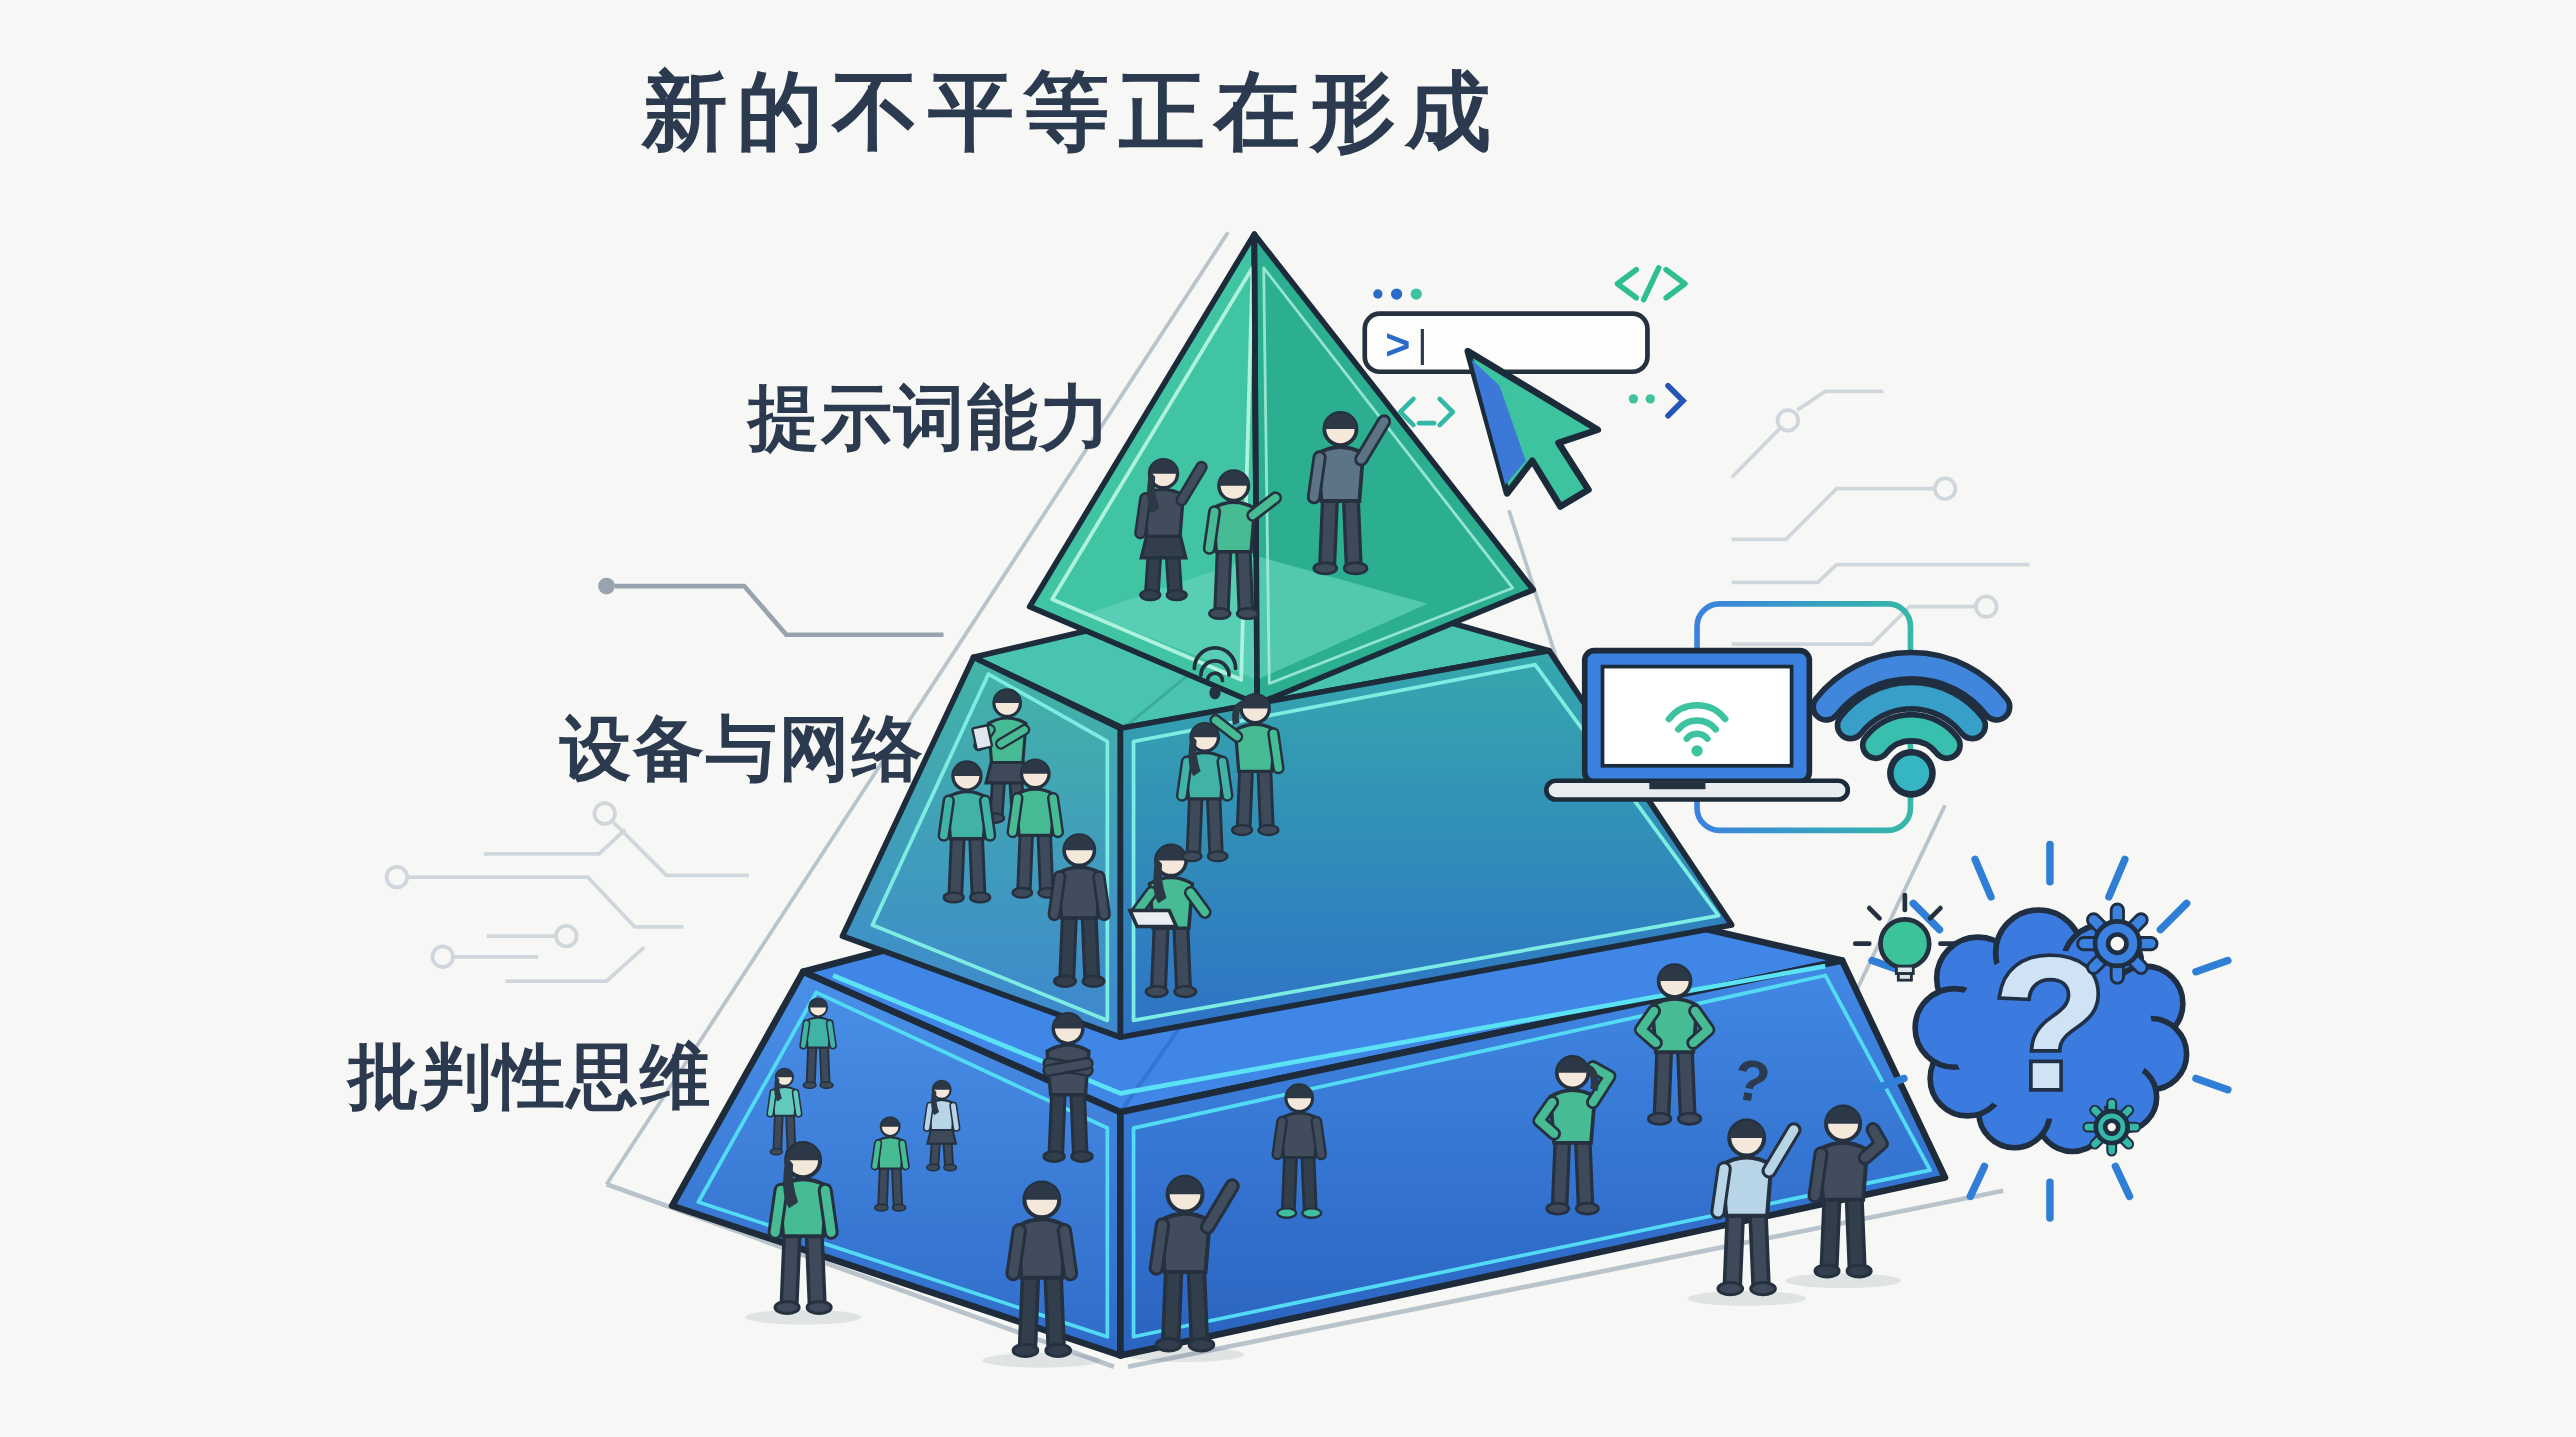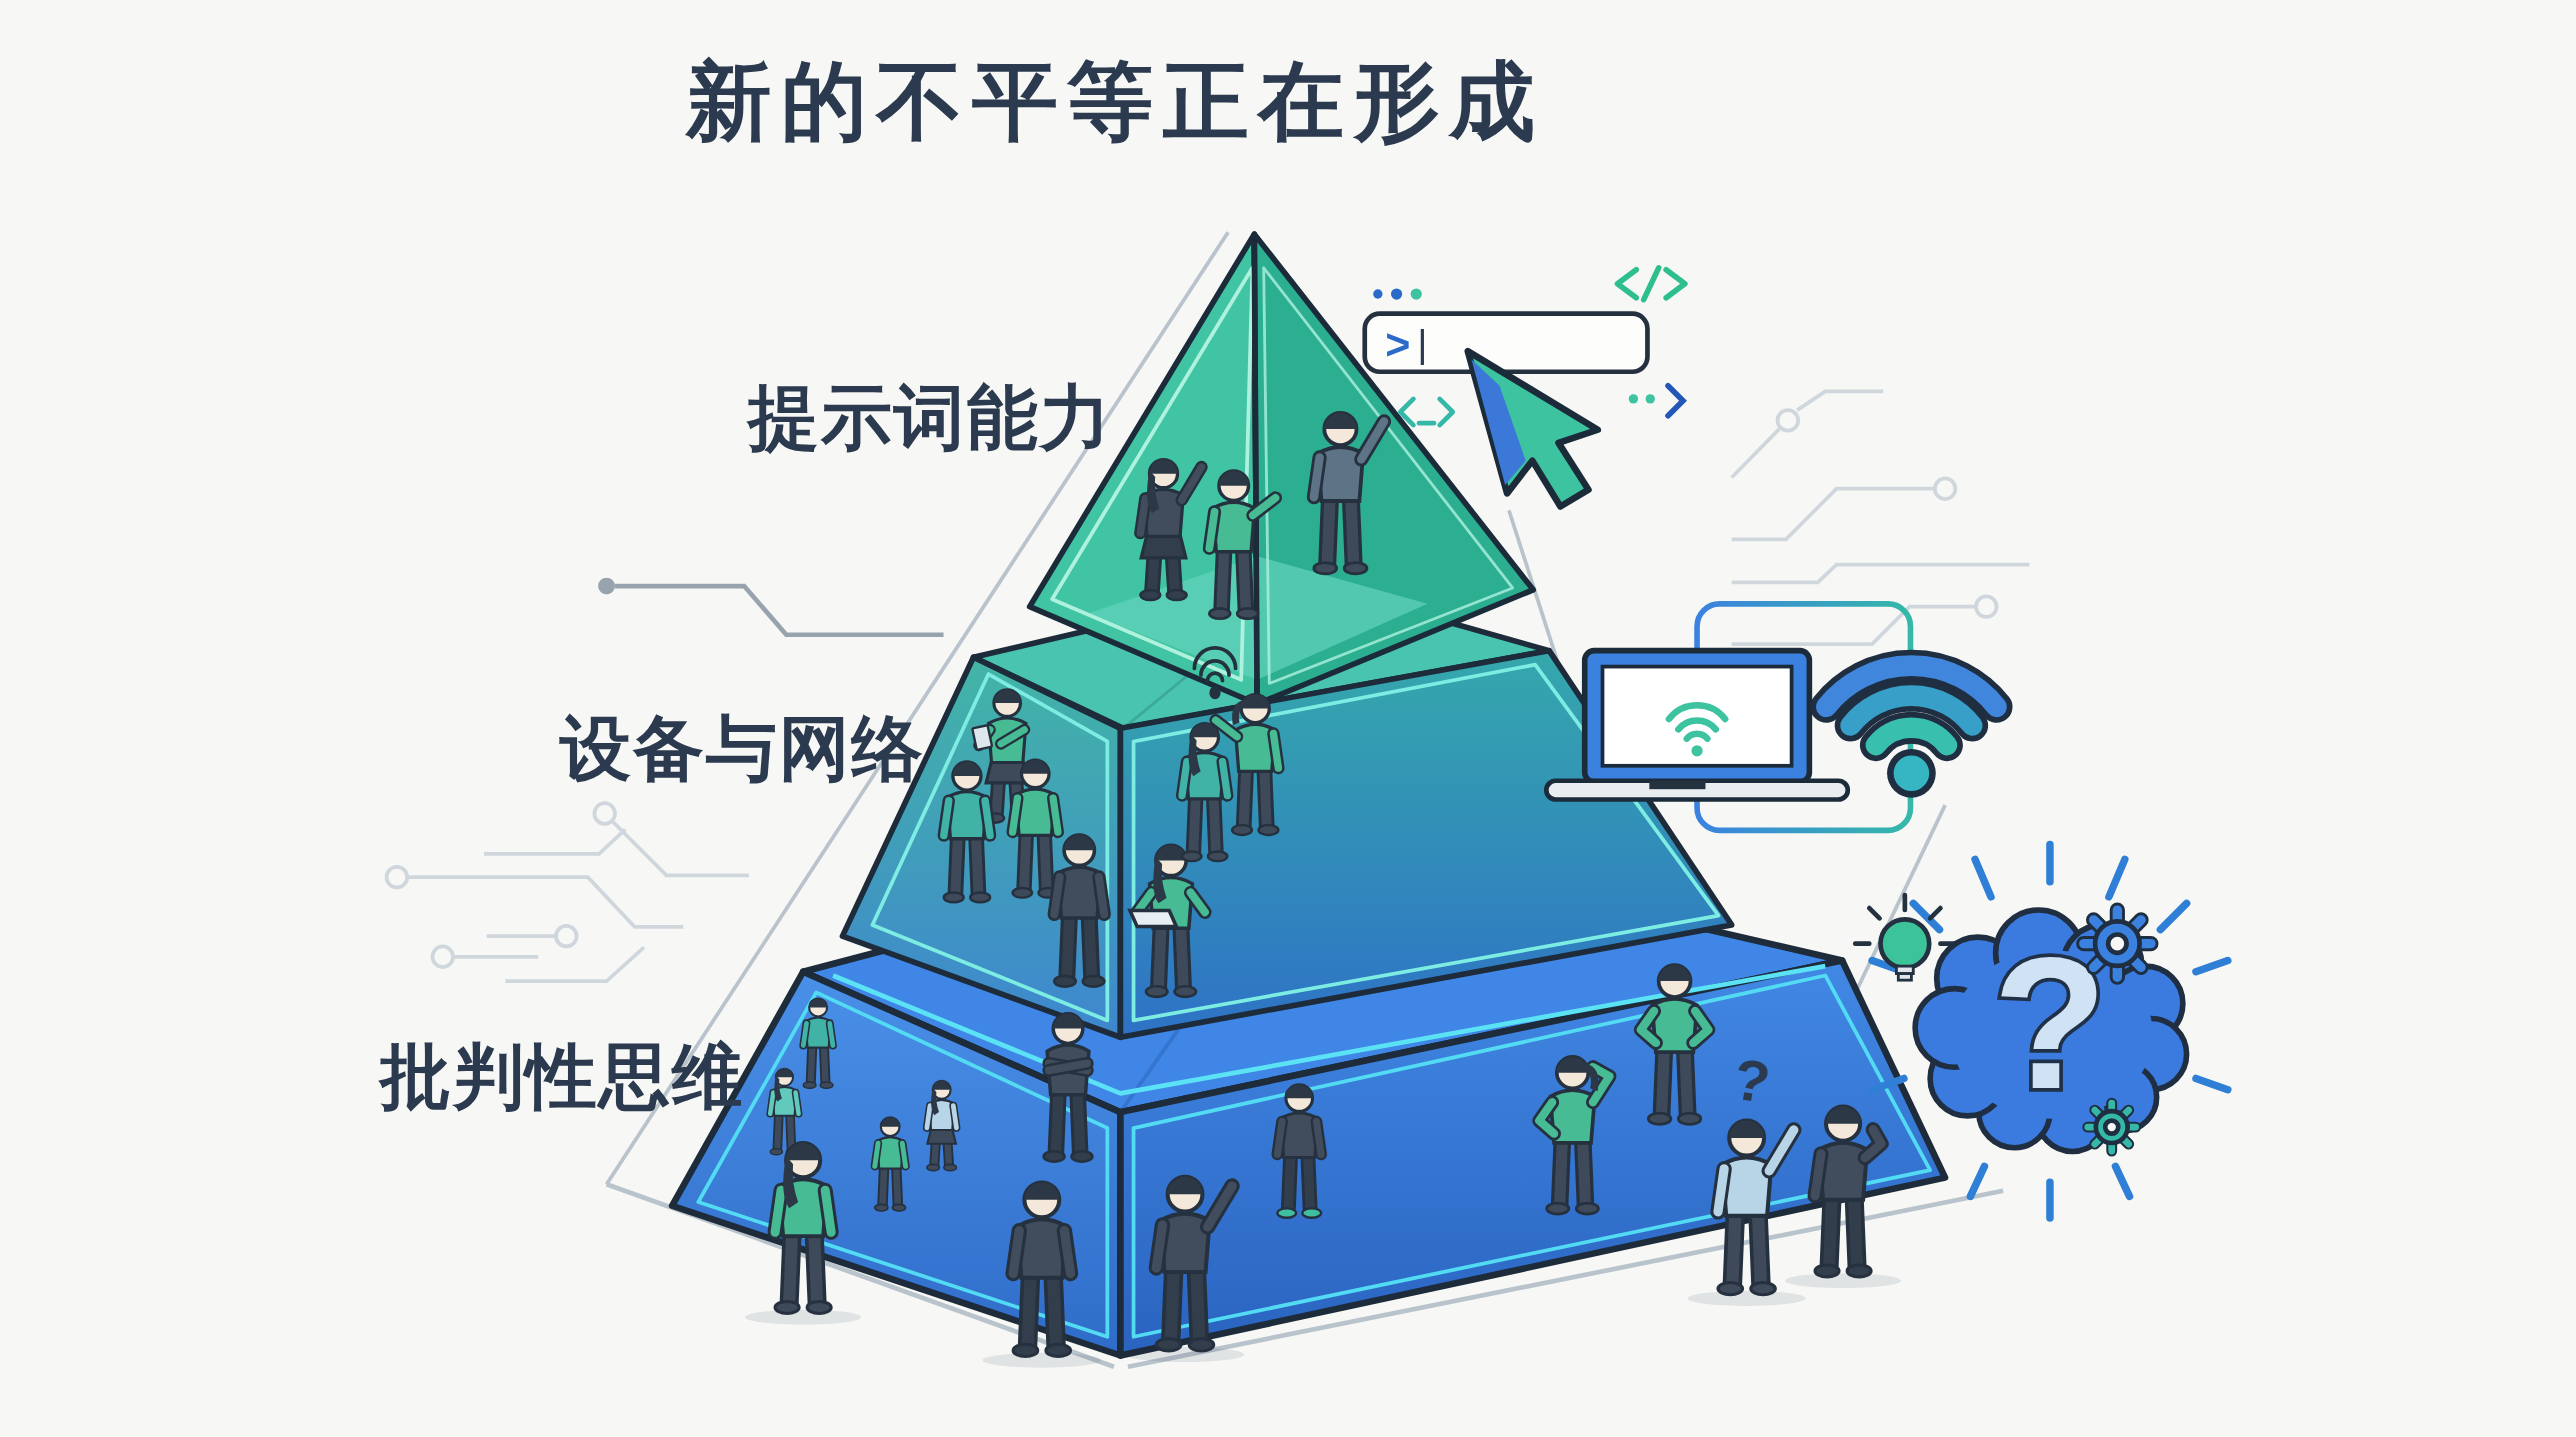--- a/index.html
+++ b/index.html
@@ -1,24 +1,24 @@
 <!DOCTYPE html>
 <html style="font-size:15px"><head>
 <meta charset="utf-8">
 <style>
   html,body{margin:0;padding:0;background:#f7f8f5;}
   .stage{position:relative;width:2576px;height:1438px;overflow:hidden;
          font-family:"Liberation Sans",sans-serif;background:#f7f8f5;}
   svg{position:absolute;left:0;top:0;}
-  .title{position:absolute;left:0;top:44px;width:2142px;text-align:center;
-         font-size:86px;font-weight:700;letter-spacing:9.4px;color:#2b3a4e;padding-left:44px;}
+  .title{position:absolute;left:0;top:54px;width:2142px;text-align:center;
+         font-size:86px;font-weight:700;letter-spacing:9.4px;color:#2b3a4e;}
   .tier-label{position:absolute;font-size:71px;font-weight:600;color:#2b3a4e;letter-spacing:1.9px;}
   #label-top{left:748px;top:371px;}
   #label-middle{left:560px;top:702px;}
-  #label-bottom{left:348px;top:1030px;margin-left:32px;}
+  #label-bottom{left:348px;top:1030px;}
   .q-mark{position:absolute;left:1734px;top:1047px;font-size:58px;font-weight:700;
           color:#2b3a4e;transform:rotate(10deg);}
 </style>
 </head>
 <body>
 
 <div class="stage">
 
 <svg width="2576" height="1438" viewBox="0 0 2752 1536">
   <defs>

